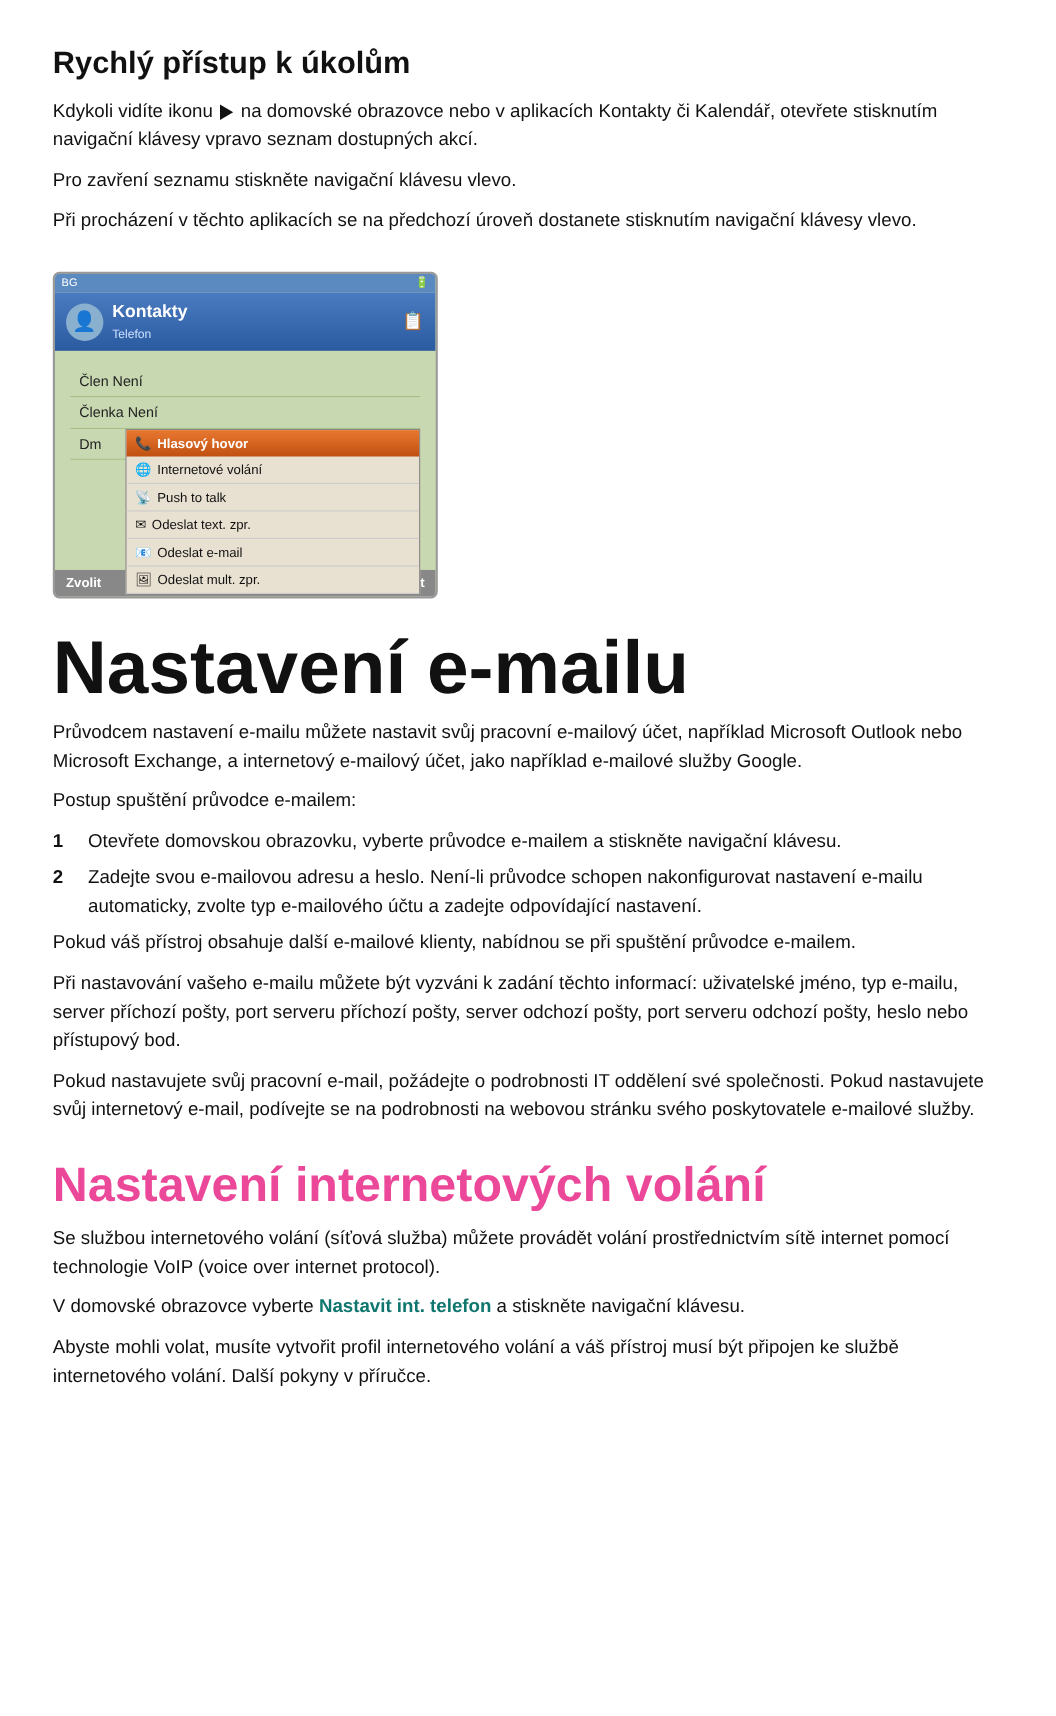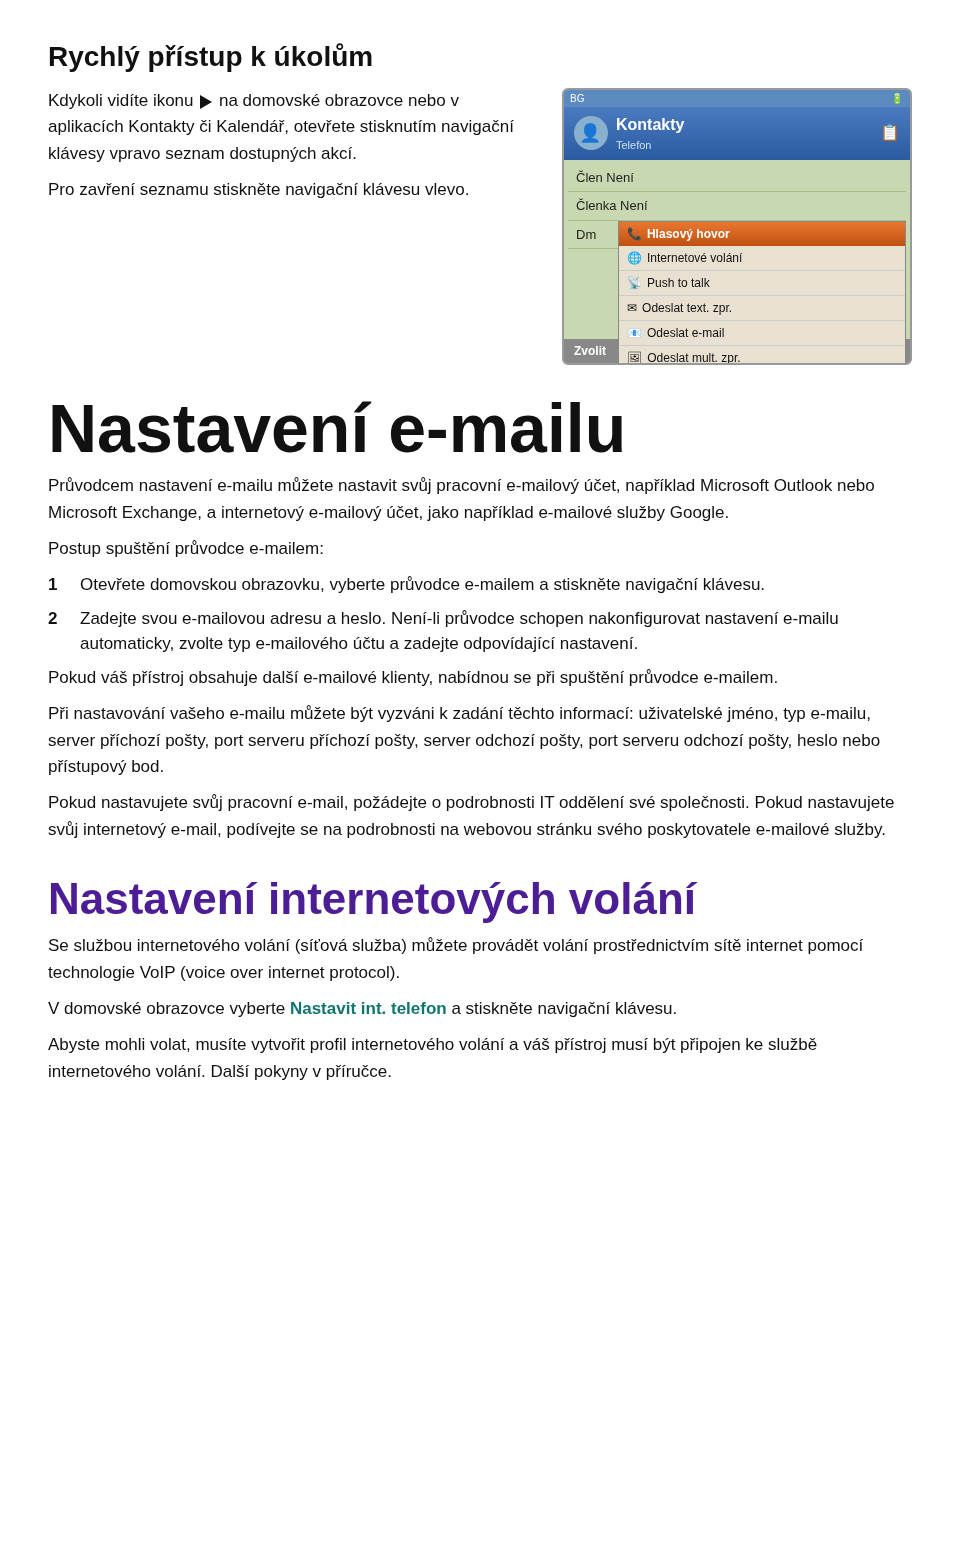--- a/index.html
+++ b/index.html
@@ -22,33 +22,34 @@
     h2.section-title {
       font-size: 68px;
       font-weight: bold;
       color: #111;
       margin: 18px 0 8px 0;
       line-height: 1.1;
     }
     h2.section-title-large {
       font-size: 44px;
       font-weight: bold;
-      color: #4c1d95;
+      color: #ec4899;
       margin: 32px 0 10px 0;
       line-height: 1.1;
     }
     p {
       margin-bottom: 10px;
       font-size: 17px;
       line-height: 1.55;
     }
     .intro-block {
       display: flex;
       gap: 24px;
       margin-bottom: 8px;
+      flex-direction: column;
     }
     .intro-text {
       flex: 1;
     }
     .phone-ui {
       width: 350px;
       flex-shrink: 0;
       margin-top: 0;
     }
     .phone-screen {
@@ -93,21 +94,21 @@
     .phone-status-bar {
       background: #5a8abf;
       color: white;
       font-size: 10px;
       padding: 1px 6px;
       display: flex;
       justify-content: space-between;
     }
     .phone-body {
       background: #c8d8b0;
-      padding: 4px;
+      padding: 14px;
     }
     .phone-list-item {
       padding: 4px 8px;
       font-size: 13px;
       color: #222;
       border-bottom: 1px solid #aabf88;
       display: flex;
       align-items: center;
       gap: 6px;
     }
@@ -161,20 +162,21 @@
 <h1 class="page-title">Rychlý přístup k úkolům</h1>
 
 <div class="intro-block">
   <div class="intro-text">
     <p>
       Kdykoli vidíte ikonu
       <span style="display:inline-block;width:0;height:0;border-top:7px solid transparent;border-bottom:7px solid transparent;border-left:12px solid #111;margin: 0 2px;vertical-align:middle;"></span>
       na domovské obrazovce nebo v aplikacích Kontakty či Kalendář, otevřete stisknutím navigační klávesy vpravo seznam dostupných akcí.
     </p>
     <p>Pro zavření seznamu stiskněte navigační klávesu vlevo.</p>
+    <p>Při procházení v těchto aplikacích se na předchozí úroveň dostanete stisknutím navigační klávesy vlevo.</p>
   </div>
 
   <div class="phone-ui">
     <div class="phone-screen">
 
       <div class="phone-status-bar">
         <span>BG</span>
         <span>🔋</span>
       </div>
 

